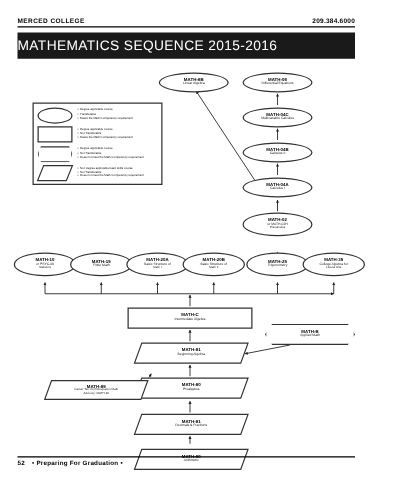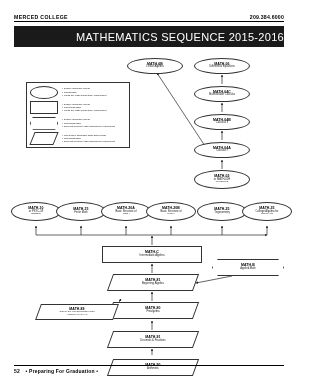--- a/index.html
+++ b/index.html
@@ -17,21 +17,21 @@
     display:flex;justify-content:space-between;align-items:flex-end;
     border-bottom:1px solid #000;padding-bottom:1px;
   }
   #page-head .hl{font-size:5.2px;font-weight:bold;letter-spacing:.35px;}
   #page-head .hr{font-size:5.2px;font-weight:bold;letter-spacing:.2px;}
 
   
   #title-bar{
     position:absolute;left:14px;top:26px;width:270px;height:21px;
     background:#1a1a1a;
-    display:flex;align-items:center;justify-content:flex-end;
+    display:flex;align-items:center;justify-content:flex-start;
   }
   #title-bar .t{
     color:#fff;font-size:11px;letter-spacing:.3px;font-weight:300;
     font-family:"Liberation Sans", sans-serif;
   }
 
   
   #chart{
     position:absolute;left:0;top:50px;width:298px;height:305px;
   }

